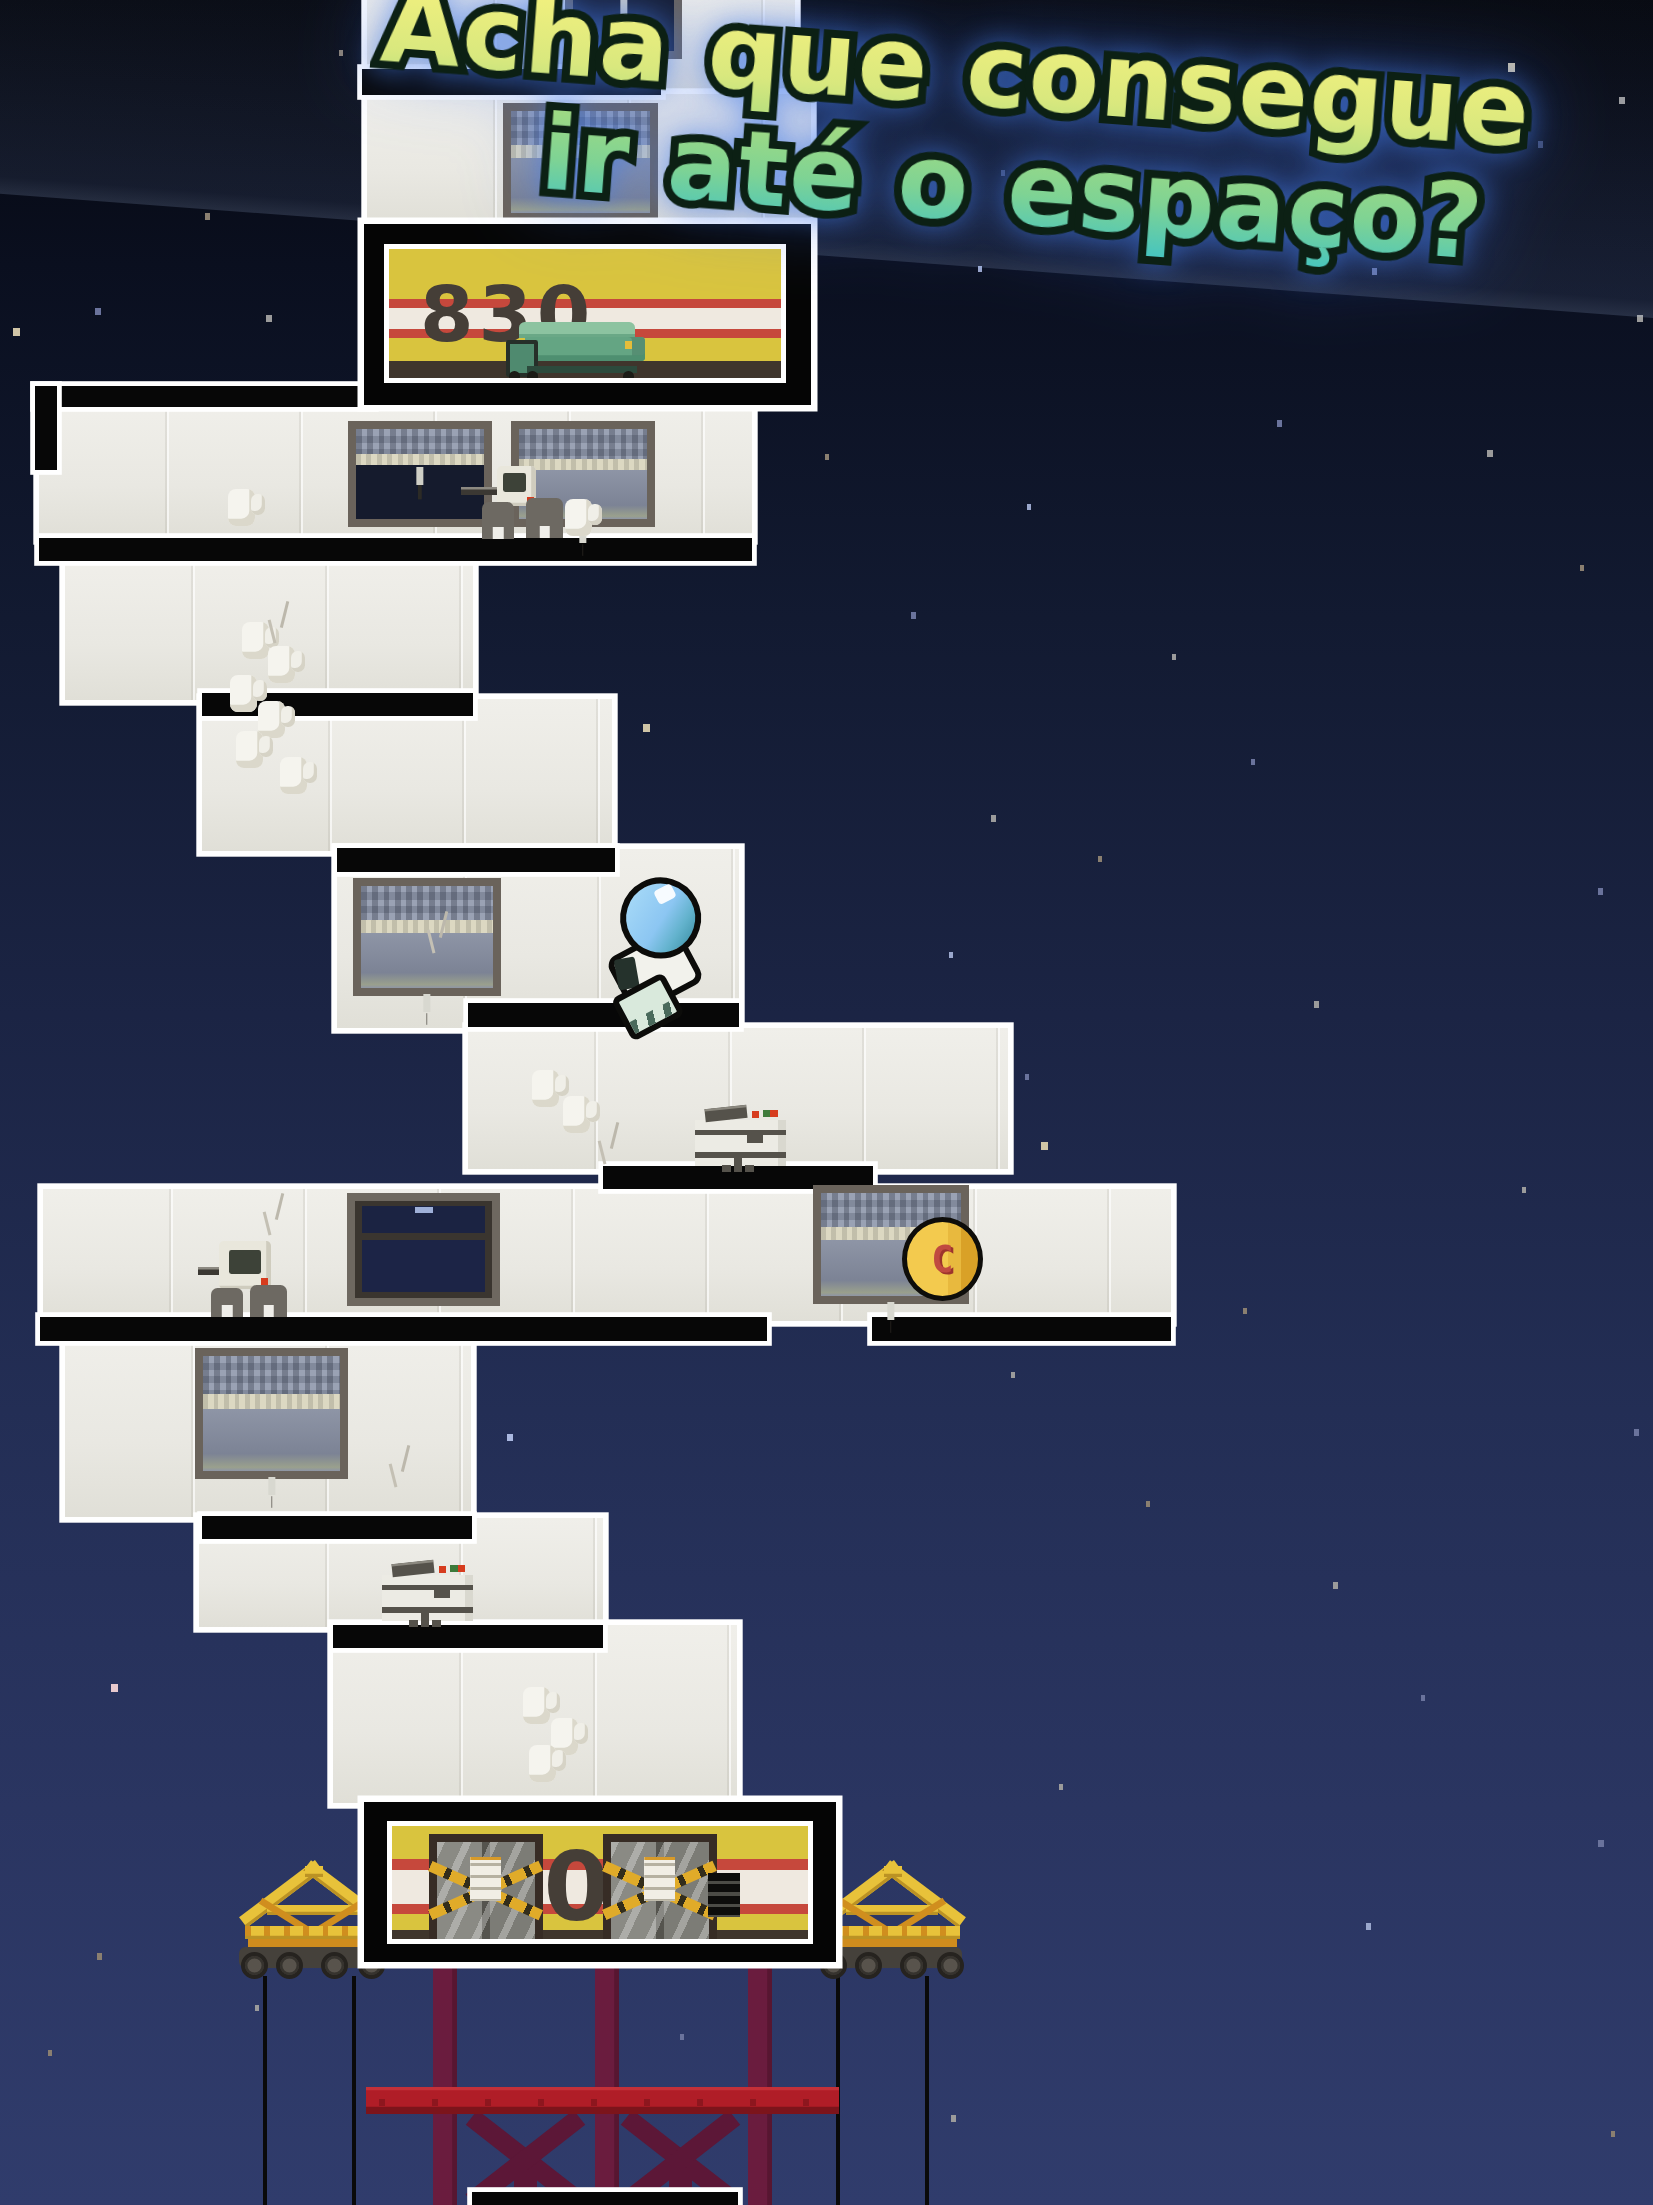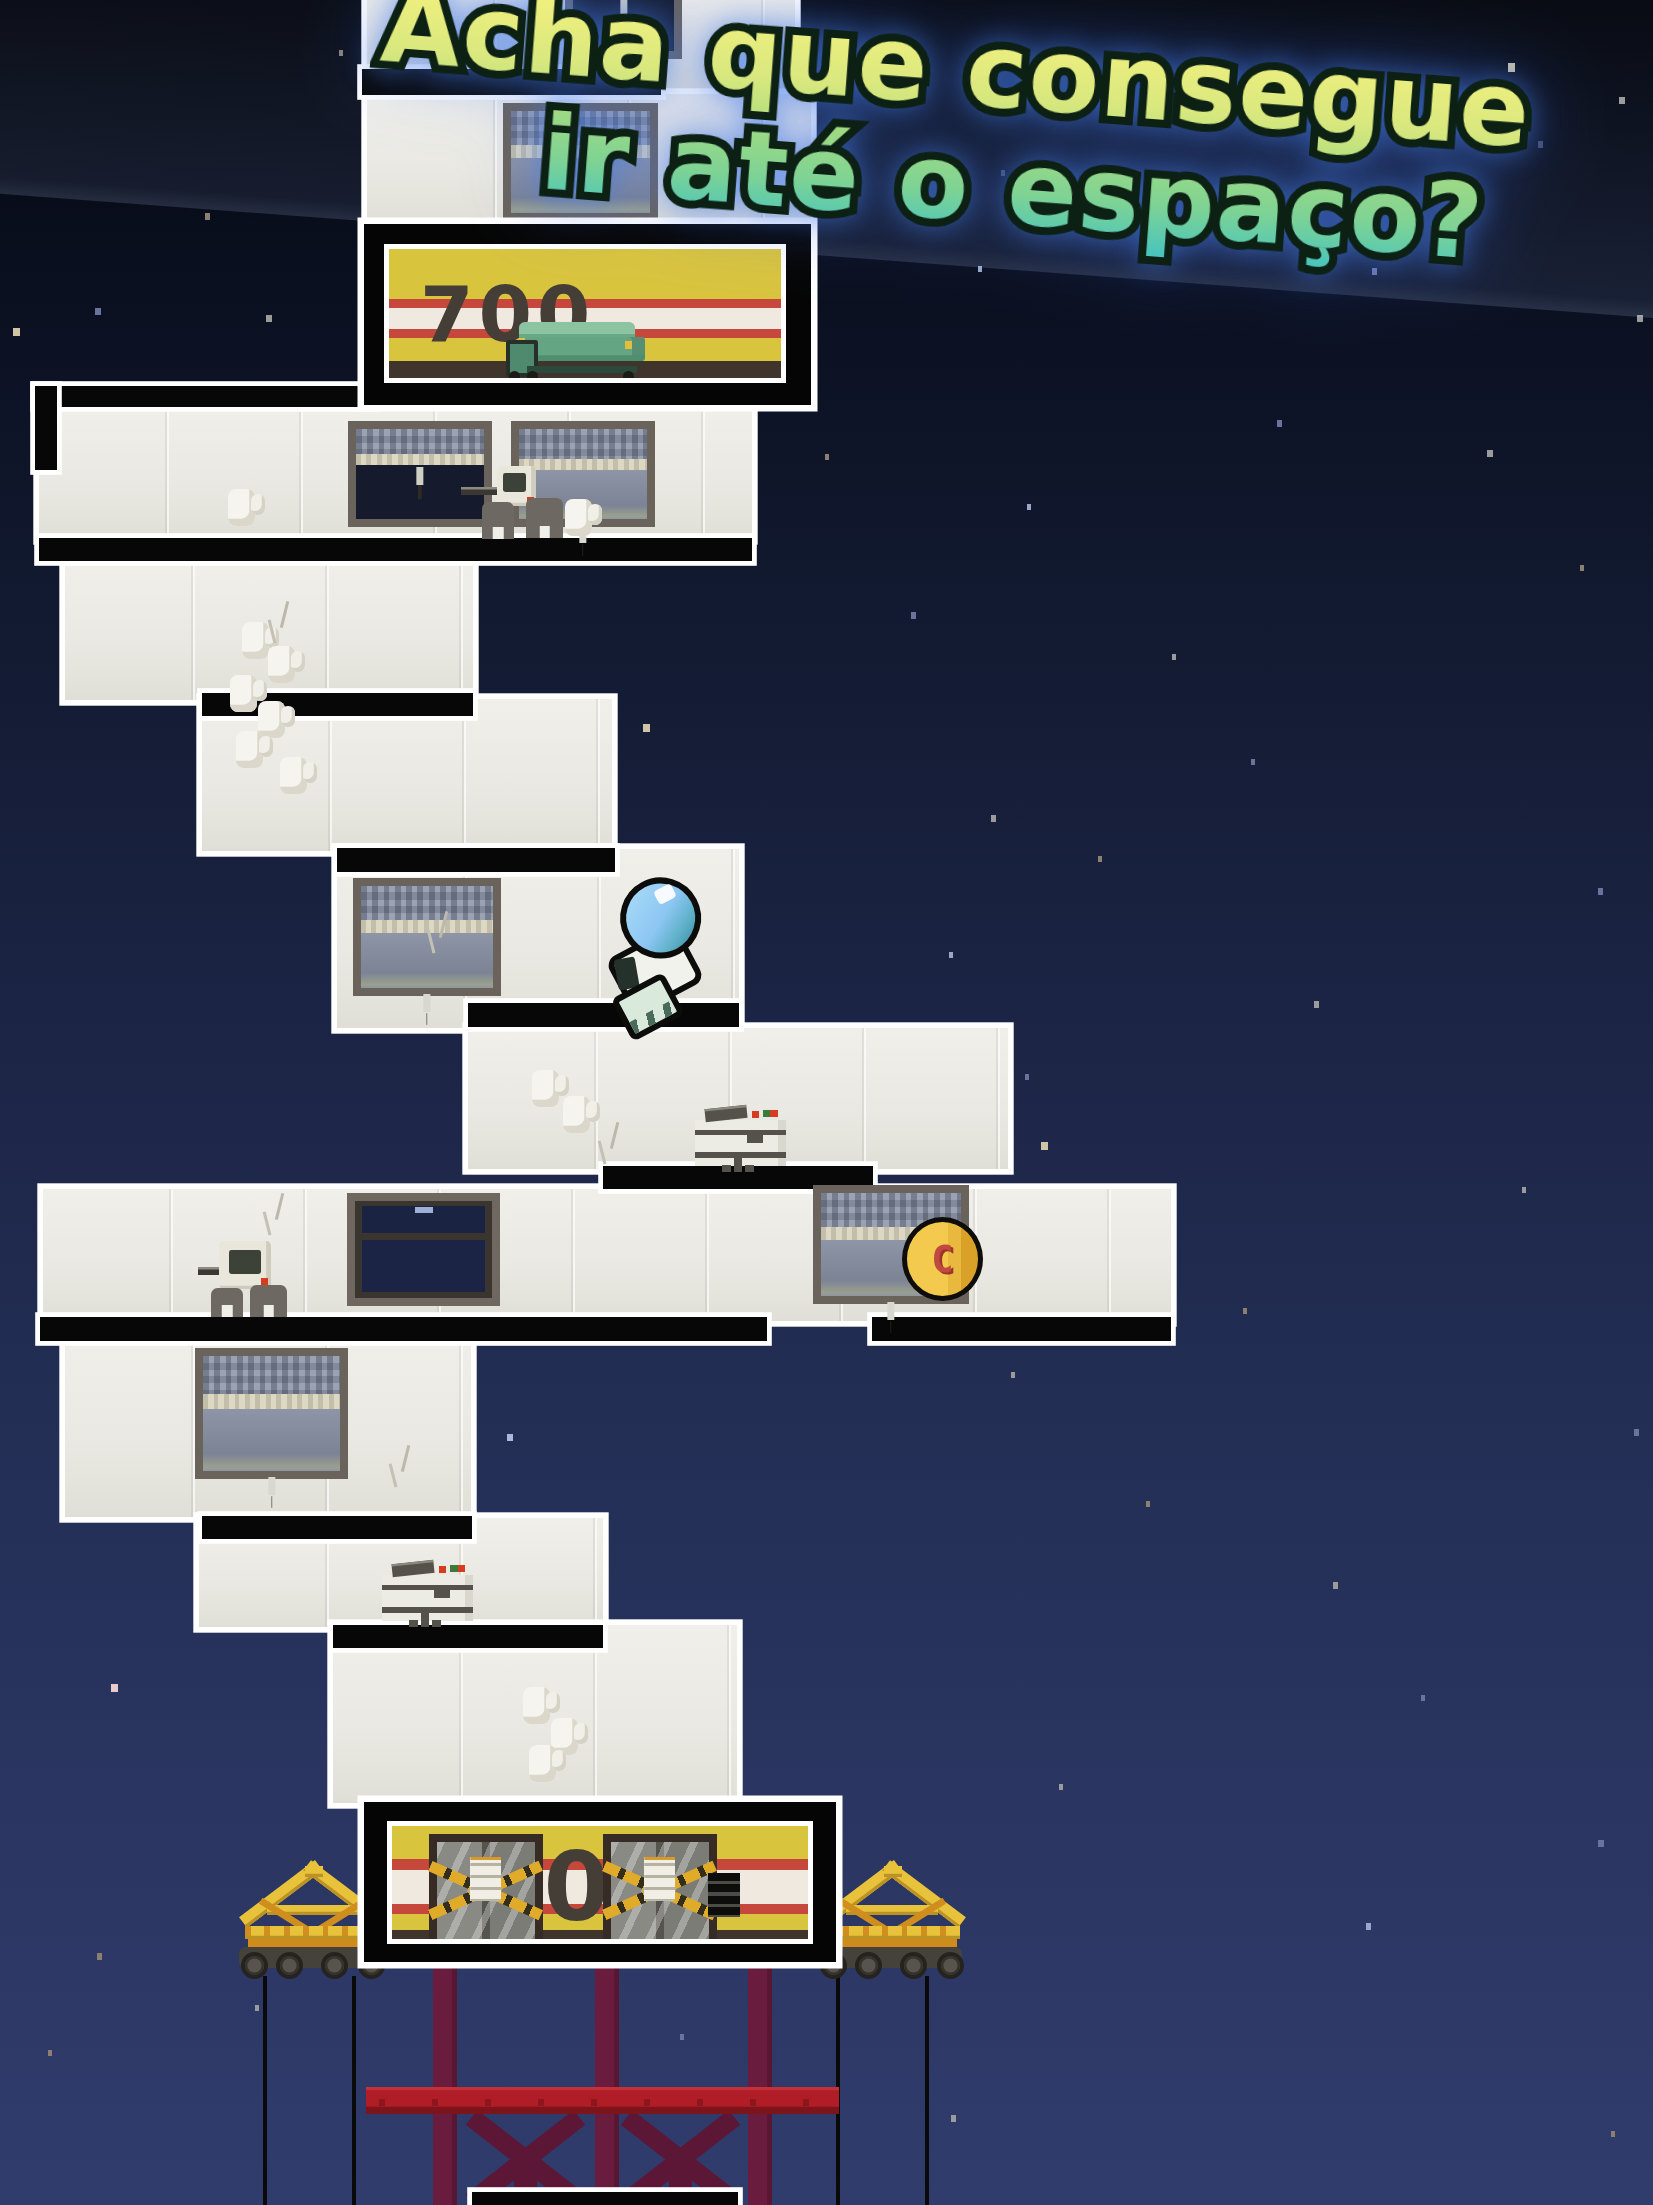--- a/index.html
+++ b/index.html
@@ -319,21 +319,21 @@
       <div class="crack" style="left: 404px; top: 1445px;"></div>
       <div class="crack" style="left: 283px; top: 601px;"></div>
     </div>
 
   <div class="panel" style="left:364px;top:224px;width:447px;height:181px;">
     <div class="pic" style="left:20px;top:20px;width:392px;height:129px;">
       <div class="stripe st-red" style="top:39%;height:7%;"></div>
       <div class="stripe st-white" style="top:46%;height:16%;"></div>
       <div class="stripe st-red" style="top:62%;height:7%;"></div>
       <div class="stripe st-dark" style="top:87%;height:13%;"></div>
-      <div class="big-num" style="left:31px;top:21px;font-size:77px;">700</div>
+      <div class="big-num" style="left:31px;top:21px;font-size:77px;">830</div>
       <div class="couch" style="left:117px;top:73px;width:139px;height:53px;">
         <div class="c-back"></div>
         <div class="c-seat"></div>
         <div class="c-cart"></div>
         <div class="c-base"></div>
         <div class="c-wheel" style="left:3.2px;"></div>
         <div class="c-wheel" style="left:21px;"></div>
         <div class="c-wheel" style="right:11.3px;"></div>
         <div class="c-dot"></div>
       </div>

